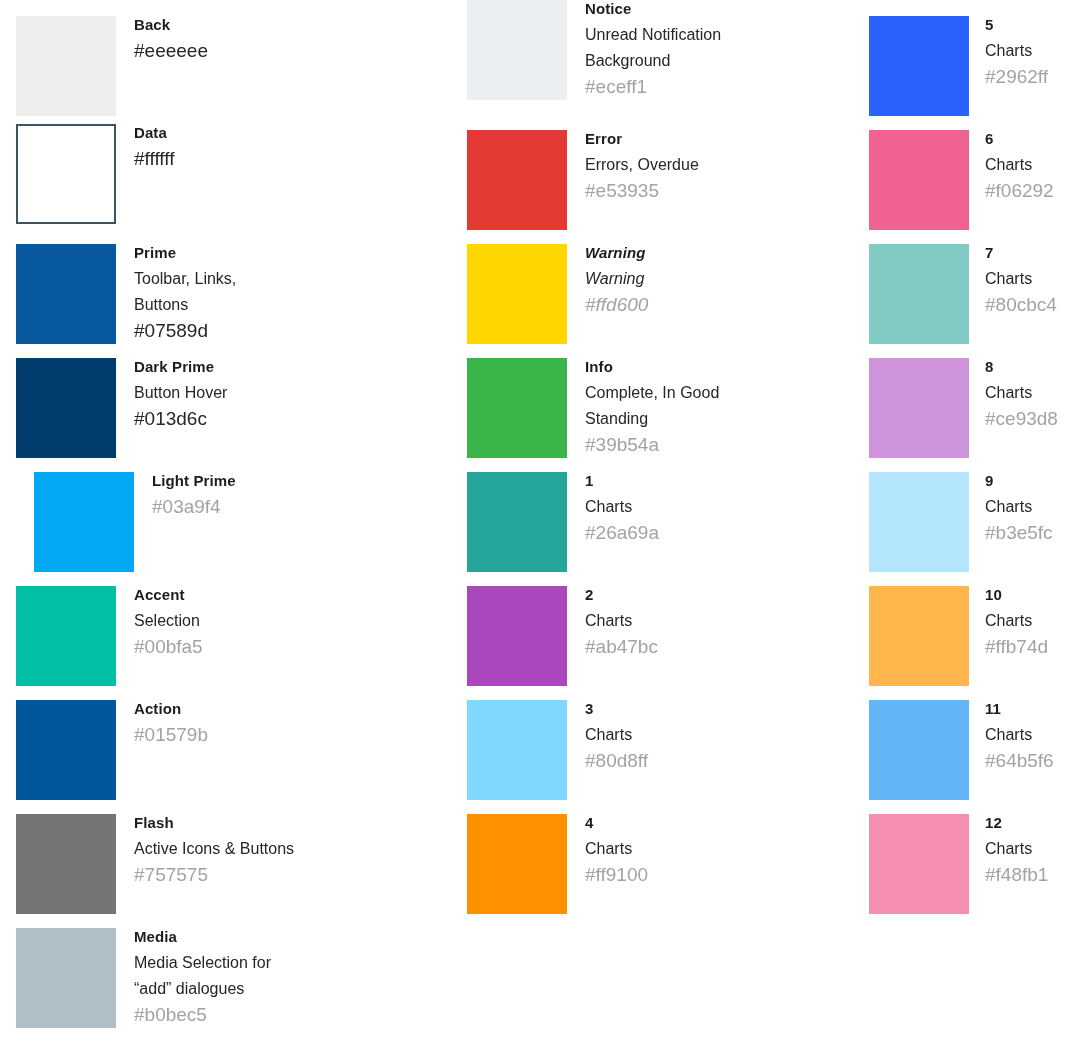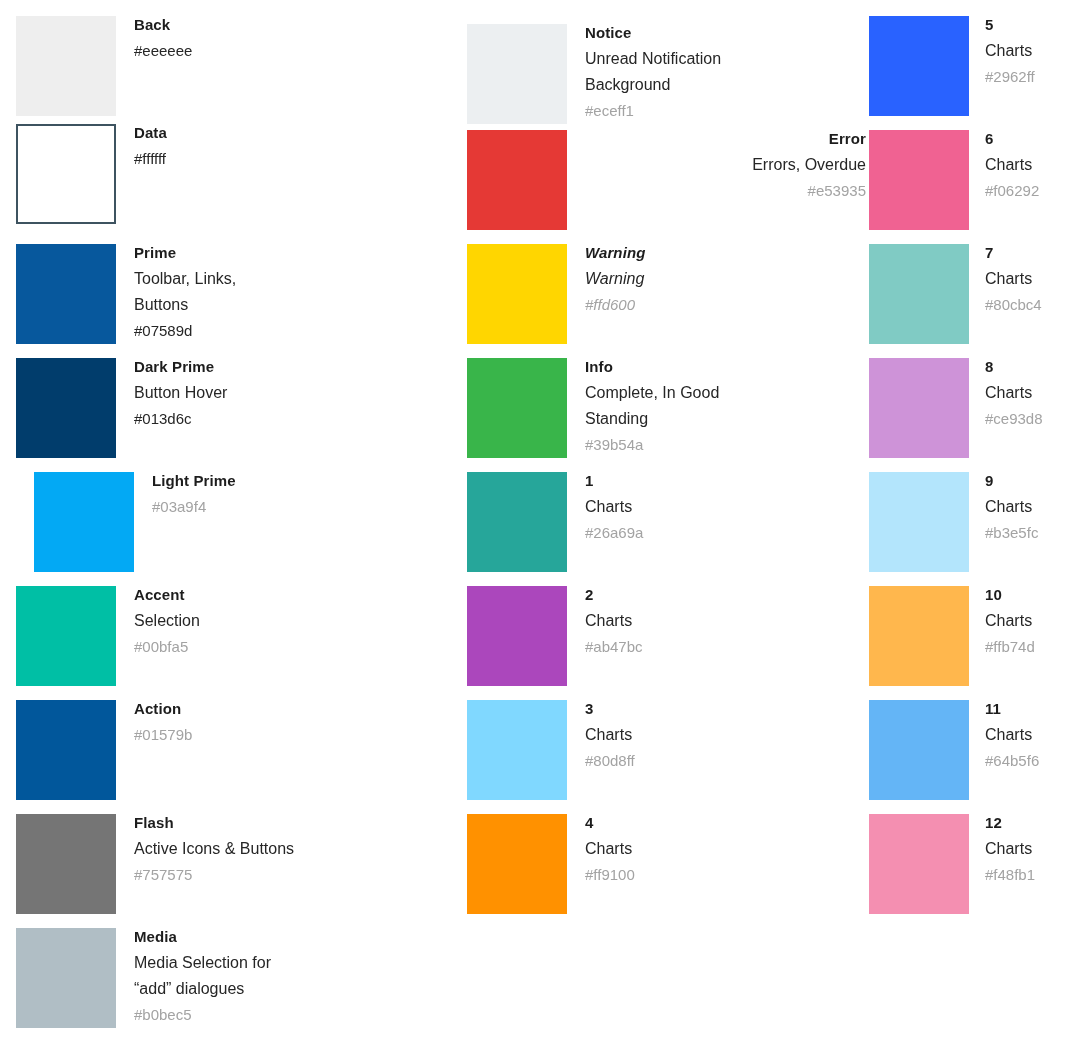--- a/index.html
+++ b/index.html
@@ -69,21 +69,21 @@
 
   .swatch-desc {
     font-size: 16px;
     font-weight: normal;
     line-height: 26px;
     color: #262626;
     white-space: nowrap;
   }
 
   .swatch-hex {
-    font-size: 15px;
+    font-size: 19px;
     font-weight: normal;
     line-height: 26px;
     color: #a3a3a3;
     white-space: nowrap;
   }
 
   .swatch-hex.dark { color: #262626; }
 </style>
 </head>
 <body>
@@ -155,30 +155,30 @@
         <div class="swatch-chip" style="background: rgb(176, 190, 197);"></div>
         <div class="swatch-text">
           <div class="swatch-name">Media</div>
           <div class="swatch-desc">Media Selection for</div>
           <div class="swatch-desc">“add” dialogues</div>
           <div class="swatch-hex">#b0bec5</div>
         </div>
       </div>
     </div>
     <div class="palette-column col-2">
-      <div class="swatch-row" style="top: 24px;">
+      <div class="swatch-row" style="top: 0;">
         <div class="swatch-chip" style="background: rgb(236, 239, 241);"></div>
         <div class="swatch-text">
           <div class="swatch-name">Notice</div>
           <div class="swatch-desc">Unread Notification</div>
           <div class="swatch-desc">Background</div>
           <div class="swatch-hex">#eceff1</div>
         </div>
       </div>
-      <div class="swatch-row" style="top: 130px; text-align: right;">
+      <div class="swatch-row" style="top: 130px;">
         <div class="swatch-chip" style="background: rgb(229, 57, 53);"></div>
         <div class="swatch-text">
           <div class="swatch-name">Error</div>
           <div class="swatch-desc">Errors, Overdue</div>
           <div class="swatch-hex">#e53935</div>
         </div>
       </div>
       <div class="swatch-row" style="top: 244px; font-style: italic;">
         <div class="swatch-chip" style="background: rgb(255, 214, 0);"></div>
         <div class="swatch-text">

